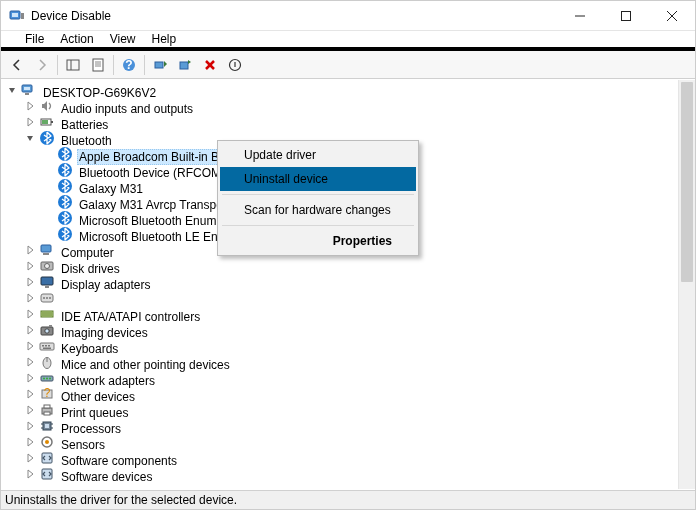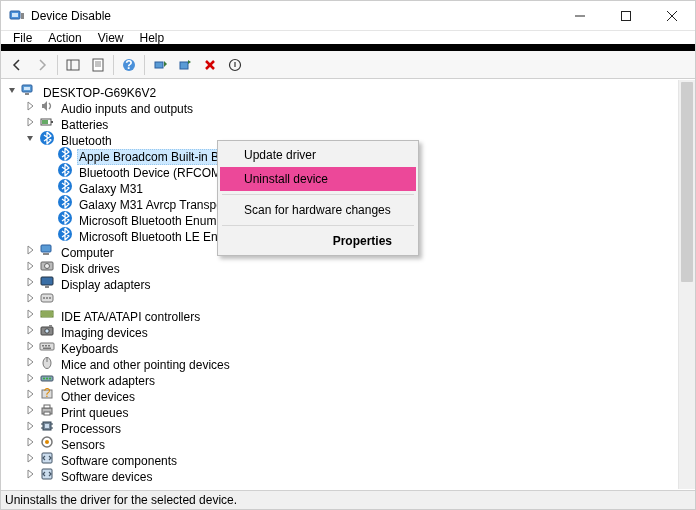--- a/index.html
+++ b/index.html
@@ -5,21 +5,21 @@
 * { margin: 0; padding: 0; box-sizing: border-box; font-family: "Segoe UI", Tahoma, sans-serif; font-size: 12px; }
 body { background: #fff; width: 696px; height: 510px; overflow: hidden; position: relative; border: 1px solid #ccc; }
 
 
 .titlebar { height: 30px; display: flex; align-items: center; padding: 0 0 0 8px; border-bottom: 1px solid #e5e5e5; }
 .titlebar .app-icon { width: 16px; height: 16px; margin-right: 6px; }
 .titlebar .title { flex: 1; font-size: 12px; color: #000; }
 .titlebar .win-btn { width: 46px; height: 30px; display: flex; align-items: center; justify-content: center; color: #222; }
 
 
-.menubar { height: 20px; display: flex; align-items: center; padding: 0 4px; border-bottom: 7px solid #000000; }
+.menubar { height: 20px; display: flex; align-items: center; padding: 0 16px; border-bottom: 4px solid #000000; }
 .menubar .menu-item { padding: 2px 8px; cursor: default; }
 
 
 .toolbar { height: 28px; display: flex; align-items: center; padding: 0 4px; border-bottom: 1px solid #d0d0d0; background: #f7f7f7; gap: 1px; }
 .toolbar .tb-btn { width: 24px; height: 24px; display: flex; align-items: center; justify-content: center; border: 1px solid transparent; }
 .toolbar .tb-sep { width: 1px; height: 20px; background: #d0d0d0; margin: 0 2px; }
 
 
 .client { position: absolute; top: 79px; bottom: 20px; left: 0; right: 0; display: flex; }
 .tree { flex: 1; overflow-y: auto; padding: 2px 0 2px 2px; }
@@ -32,21 +32,21 @@
 .indent1 { padding-left: 20px; }
 .indent2 { padding-left: 38px; }
 
 
 .scrollbar { width: 17px; background: #f0f0f0; position: relative; border-left: 1px solid #e5e5e5; }
 .scrollbar .thumb { position: absolute; left: 2px; right: 2px; top: 2px; height: 200px; background: #cdcdcd; border-radius: 1px; }
 
 
 .context-menu { position: absolute; left: 216px; top: 139px; width: 202px; background: #f2f2f2; border: 1px solid #bcbcbc; box-shadow: 3px 3px 4px rgba(0,0,0,0.25); padding: 2px; z-index: 10; }
 .context-menu .cm-item { padding: 5px 24px; cursor: default; }
-.context-menu .cm-item.highlighted { background: #ec4899; }
+.context-menu .cm-item.highlighted { background: #0369a1; }
 .context-menu .cm-item.bold { font-weight: bold; text-align: right; }
 .context-menu .cm-sep { height: 1px; background: #d7d7d7; margin: 3px 2px; }
 
 
 .statusbar { position: absolute; bottom: 0; left: 0; right: 0; height: 19px; border-top: 1px solid #d0d0d0; display: flex; align-items: center; padding: 0 4px; font-size: 11px; background: #f0f0f0; }
 
 
 svg { display: block; }
 </style>
 </head>

